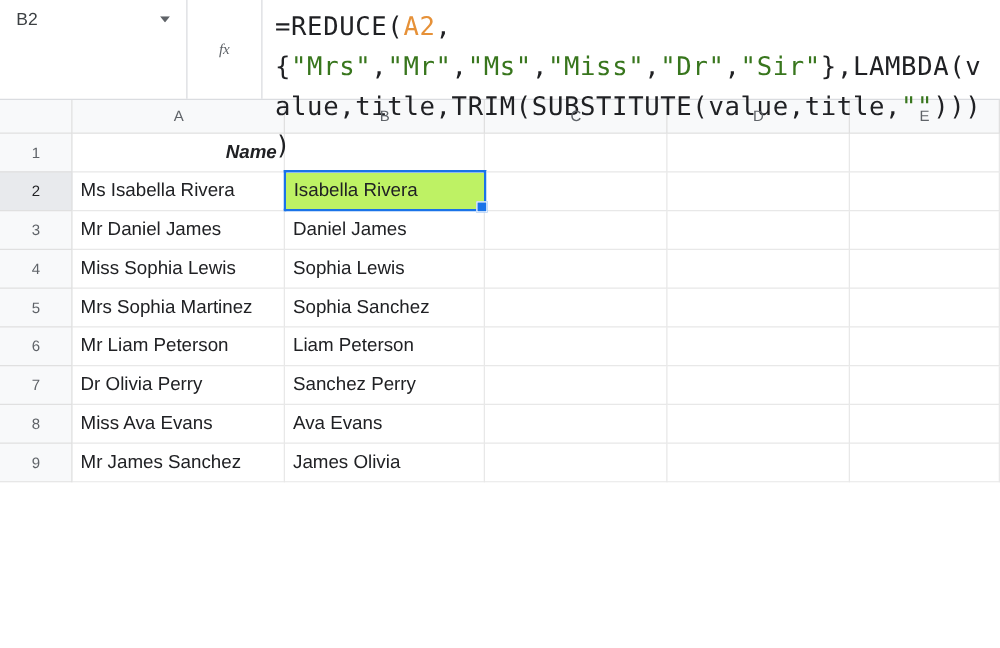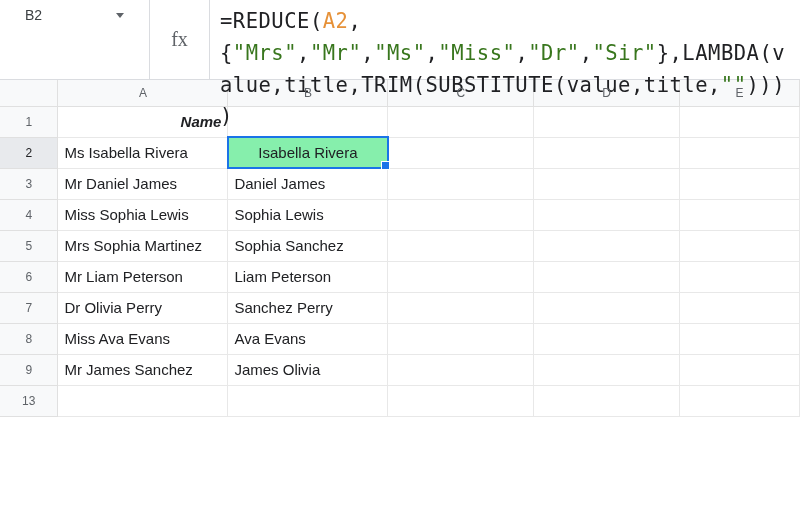--- a/index.html
+++ b/index.html
@@ -18,21 +18,21 @@
     border-bottom: 1px solid #dadce0;
     background: #fff;
     height: 80px;
   }
   .name-box {
     width: 150px;
     display: flex;
     align-items: flex-start;
     border-right: 1px solid #dadce0;
     position: relative;
-    padding: 4px 18px;
+    padding: 4px 6px;
   }
   .name-box-inner {
     display: flex;
     align-items: center;
     justify-content: space-between;
     width: 100%;
     height: 22px;
     padding: 0 6px;
     border: 1px solid #fff;
   }
@@ -41,22 +41,23 @@
     color: #3c4043;
   }
   .name-box-arrow svg { display: block; }
   .fx-cell {
     width: 60px;
     display: flex;
     align-items: center;
     justify-content: center;
     border-right: 1px solid #dadce0;
     color: #5f6368;
+    font-style: italic;
     font-family: "Times New Roman", serif;
-    font-size: 20px;
+    font-size: 12px;
   }
   .formula-content {
     flex: 1;
     padding: 6px 10px;
     font-family: "Consolas", "Menlo", monospace;
     font-size: 20.5px;
     line-height: 1.55;
     letter-spacing: 0.5px;
     white-space: pre-wrap;
     word-break: break-word;
@@ -92,23 +93,22 @@
     padding: 0 6px;
     font-size: 15px;
     color: #202124;
     vertical-align: middle;
     white-space: nowrap;
     overflow: visible;
     position: relative;
   }
   td.cell.bold { font-weight: 700; text-align: right; font-style: italic; }
   td.cell.selected {
-    background: #86efac;
+    background: #bef264;
     border: 2.5px solid #1a73e8;
-    text-align: center;
   }
   td.cell.selected::after {
     content: "";
     position: absolute;
     right: -3px;
     bottom: -3px;
     width: 7px;
     height: 7px;
     background: #1a73e8;
     border: 1px solid #fff;
@@ -219,23 +219,15 @@
           <td class="cell"></td>
         </tr>
         <tr>
           <th class="rowhdr">9</th>
           <td class="cell left-overhang">Mr James Sanchez</td>
           <td class="cell">James Olivia</td>
           <td class="cell"></td>
           <td class="cell"></td>
           <td class="cell"></td>
         </tr>
-        <tr>
-          <th class="rowhdr">13</th>
-          <td class="cell"></td>
-          <td class="cell"></td>
-          <td class="cell"></td>
-          <td class="cell"></td>
-          <td class="cell"></td>
-        </tr>
       </tbody>
     </table>
 </div>
 
 </body></html>

